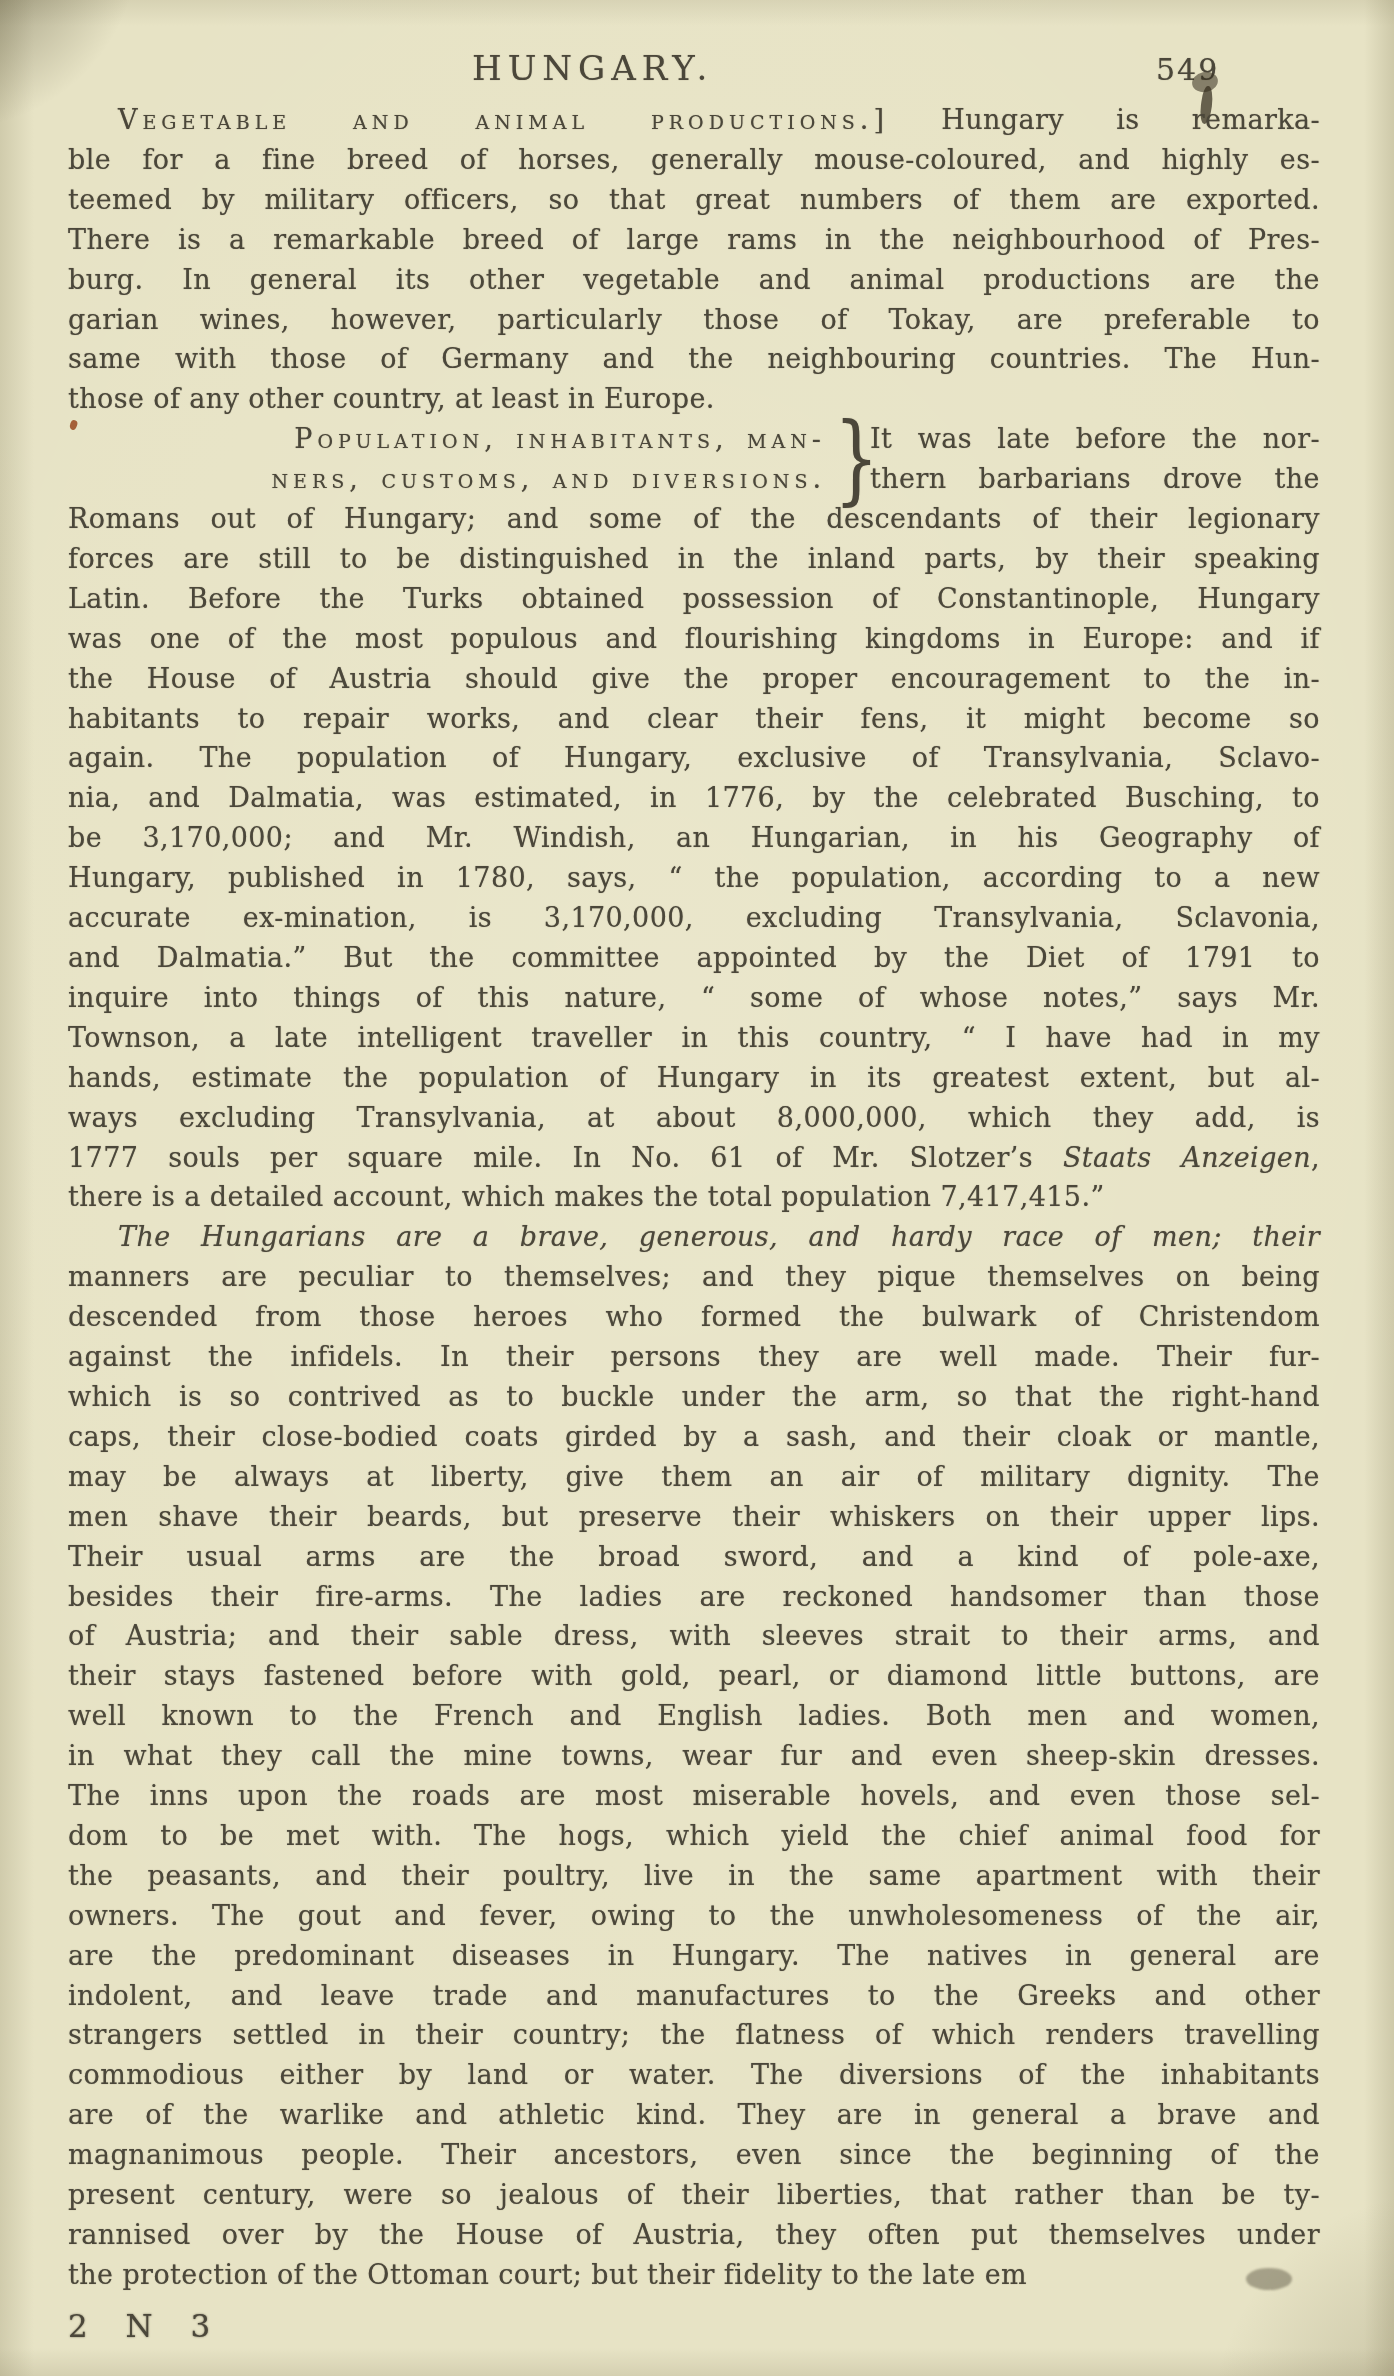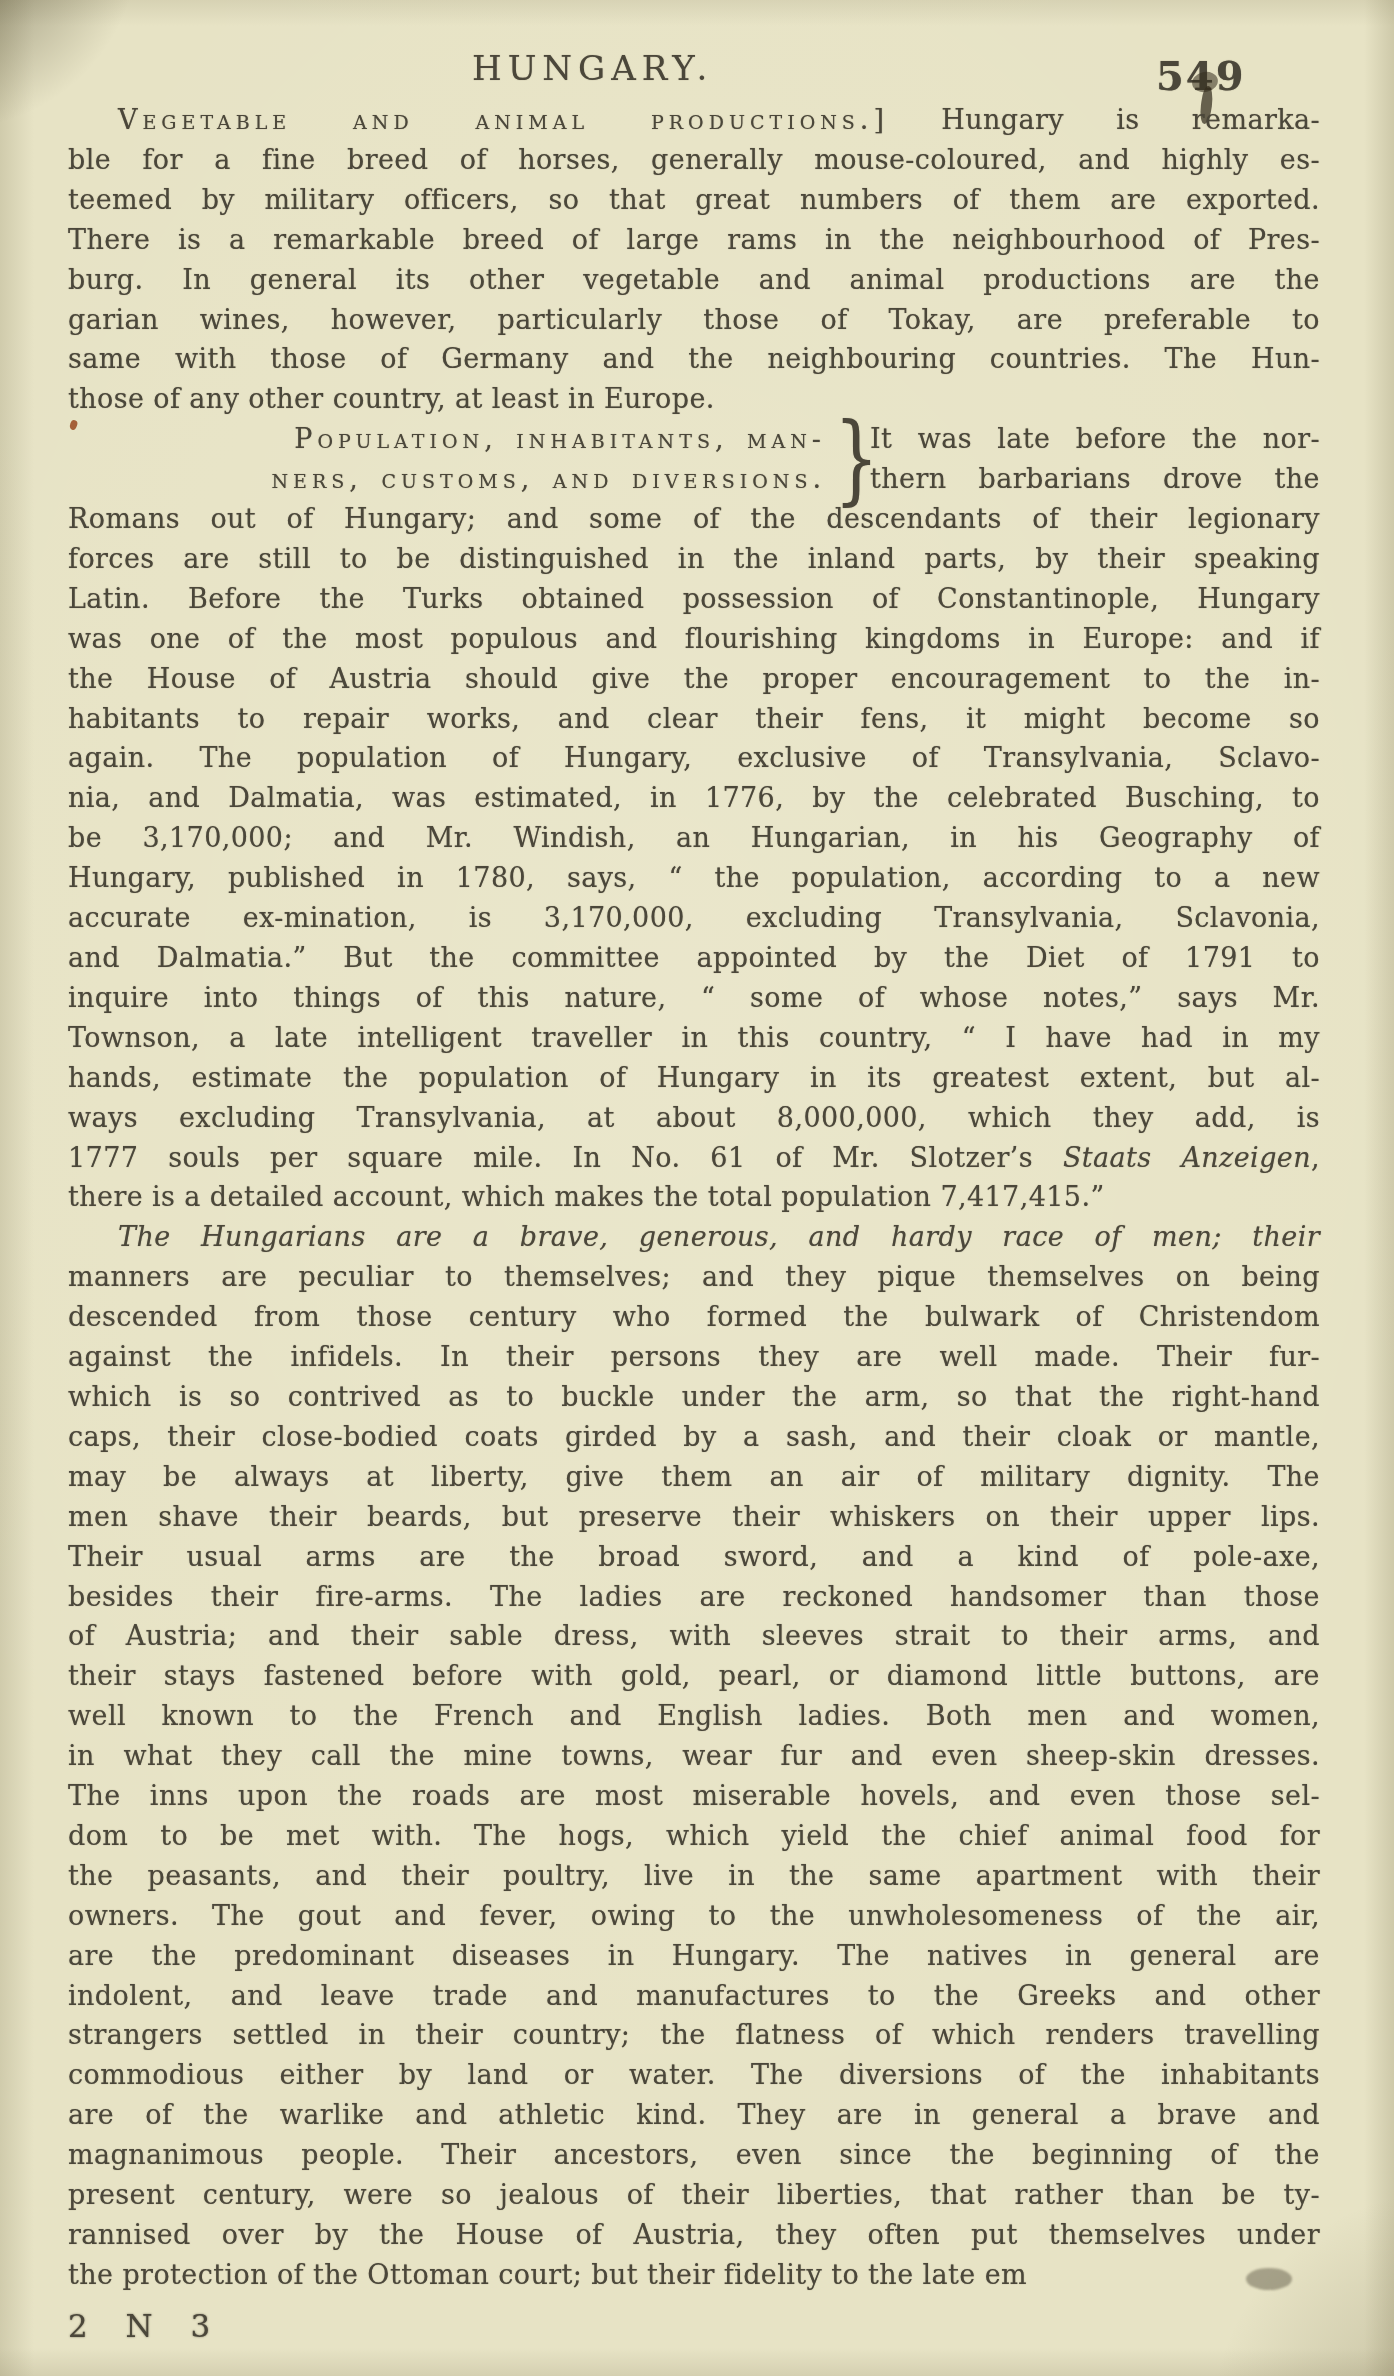--- a/index.html
+++ b/index.html
@@ -20,21 +20,21 @@
     color: #4b473a;
   }
   .ink { text-shadow: 0 0 1px rgba(72,66,52,.55); }
 
   .running-title {
     position: absolute; top: 48px; left: 472px;
     font-size: 34px; letter-spacing: 6px; font-weight: normal; text-align: center;
   }
   .page-number {
     position: absolute; top: 52px; left: 1156px;
-    font-size: 40px; letter-spacing: 2px; font-weight: bold;
+    font-size: 30px; letter-spacing: 2px;
   }
 
   .text-block {
     position: absolute; top: 100px; left: 68px; width: 1252px;
     font-size: 27px; line-height: 39.9px;
     letter-spacing: 0.4px;
   }
   .pline {
     text-align: justify;
     text-align-last: justify;
@@ -148,21 +148,21 @@
         <div class="pline">ways excluding Transylvania, at about 8,000,000, which they add, is</div>
       </div>
     <div class="pline"><span>1777 souls per square mile. In No. 61 of Mr. Slotzer’s </span><i>Staats Anzeigen</i><span>,</span></div>
     <div class="pline endline">there is a detailed account, which makes the total population 7,417,415.”</div>
   </div>
 
   <div>
     <div class="p3-lines">
         <div class="pline">The Hungarians are a brave, generous, and hardy race of men; their</div>
         <div class="pline">manners are peculiar to themselves; and they pique themselves on being</div>
-        <div class="pline">descended from those century who formed the bulwark of Christendom</div>
+        <div class="pline">descended from those heroes who formed the bulwark of Christendom</div>
         <div class="pline">against the infidels. In their persons they are well made. Their fur-</div>
         <div class="pline">which is so contrived as to buckle under the arm, so that the right-hand</div>
         <div class="pline">caps, their close-bodied coats girded by a sash, and their cloak or mantle,</div>
         <div class="pline">may be always at liberty, give them an air of military dignity. The</div>
         <div class="pline">men shave their beards, but preserve their whiskers on their upper lips.</div>
         <div class="pline">Their usual arms are the broad sword, and a kind of pole-axe,</div>
         <div class="pline">besides their fire-arms. The ladies are reckoned handsomer than those</div>
         <div class="pline">of Austria; and their sable dress, with sleeves strait to their arms, and</div>
         <div class="pline">their stays fastened before with gold, pearl, or diamond little buttons, are</div>
         <div class="pline">well known to the French and English ladies. Both men and women,</div>

